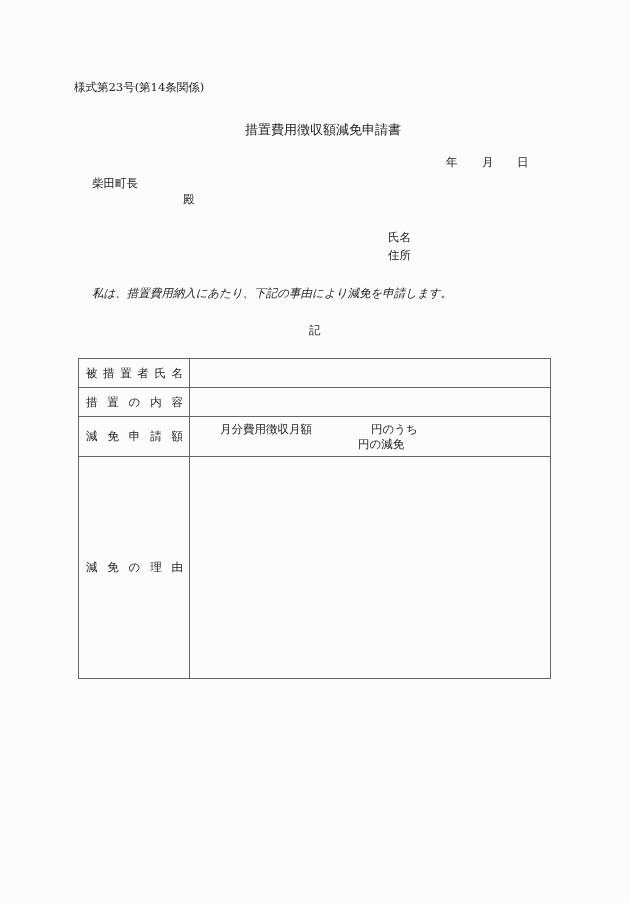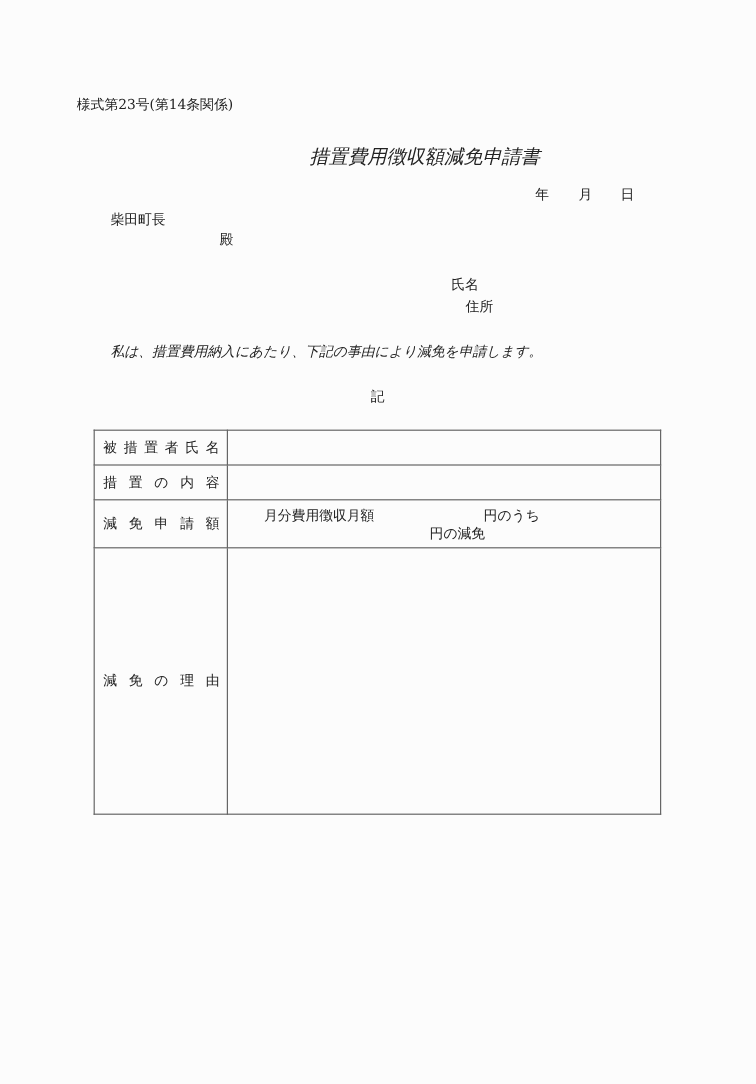--- a/index.html
+++ b/index.html
@@ -17,31 +17,31 @@
   .label-text {
     display:flex; justify-content:space-between; padding:0 6px 0 7px;
     font-size:11.5px;
   }
   .label-text span { display:inline-block; }
   .amount-cell { position:relative; }
 </style>
 </head>
 <body>
 
-<div class="abs" style="left:64px; top:80px;">様式第23号(第14条関係)</div>
-<div class="abs" style="left:258px; top:121px; font-size:16px;font-style:italic;">措置費用徴収額減免申請書</div>
+<div class="abs" style="left:74px; top:80px;">様式第23号(第14条関係)</div>
+<div class="abs" style="left:245px; top:121px; font-size:13px;">措置費用徴収額減免申請書</div>
 
 <div class="abs" style="left:446px; top:155px;">年</div>
 <div class="abs" style="left:482px; top:155px;">月</div>
 <div class="abs" style="left:517px; top:155px;">日</div>
 
 <div class="abs" style="left:92px; top:176px;">柴田町長</div>
 <div class="abs" style="left:183px; top:192px;">殿</div>
 
-<div class="abs" style="left:376px; top:230px;">氏名</div>
+<div class="abs" style="left:388px; top:230px;">氏名</div>
 <div class="abs" style="left:388px; top:248px;">住所</div>
 
 <div class="abs" style="left:92px; top:286px;font-style:italic;">私は、措置費用納入にあたり、下記の事由により減免を申請します。</div>
 <div class="abs" style="left:309px; top:323px;">記</div>
 
 <table class="form-table">
   <tbody>
       <tr style="height:29px;">
     <td class="label-cell">
       <div class="label-text">
@@ -72,21 +72,21 @@
       <div class="label-text">
         <span>減</span>
         <span>免</span>
         <span>申</span>
         <span>請</span>
         <span>額</span>
       </div>
     </td>
     <td class="amount-cell">
       <span class="abs" style="left:30px; top:5px;text-align:right;">月分費用徴収月額</span>
-      <span class="abs" style="left:181px; top:5px;margin-left:32px;">円のうち</span>
+      <span class="abs" style="left:181px; top:5px;">円のうち</span>
       <span class="abs" style="left:168px; top:20px;">円の減免</span>
     </td>
   </tr>
   <tr style="height:222px;">
     <td class="label-cell">
       <div class="label-text">
         <span>減</span>
         <span>免</span>
         <span>の</span>
         <span>理</span>

